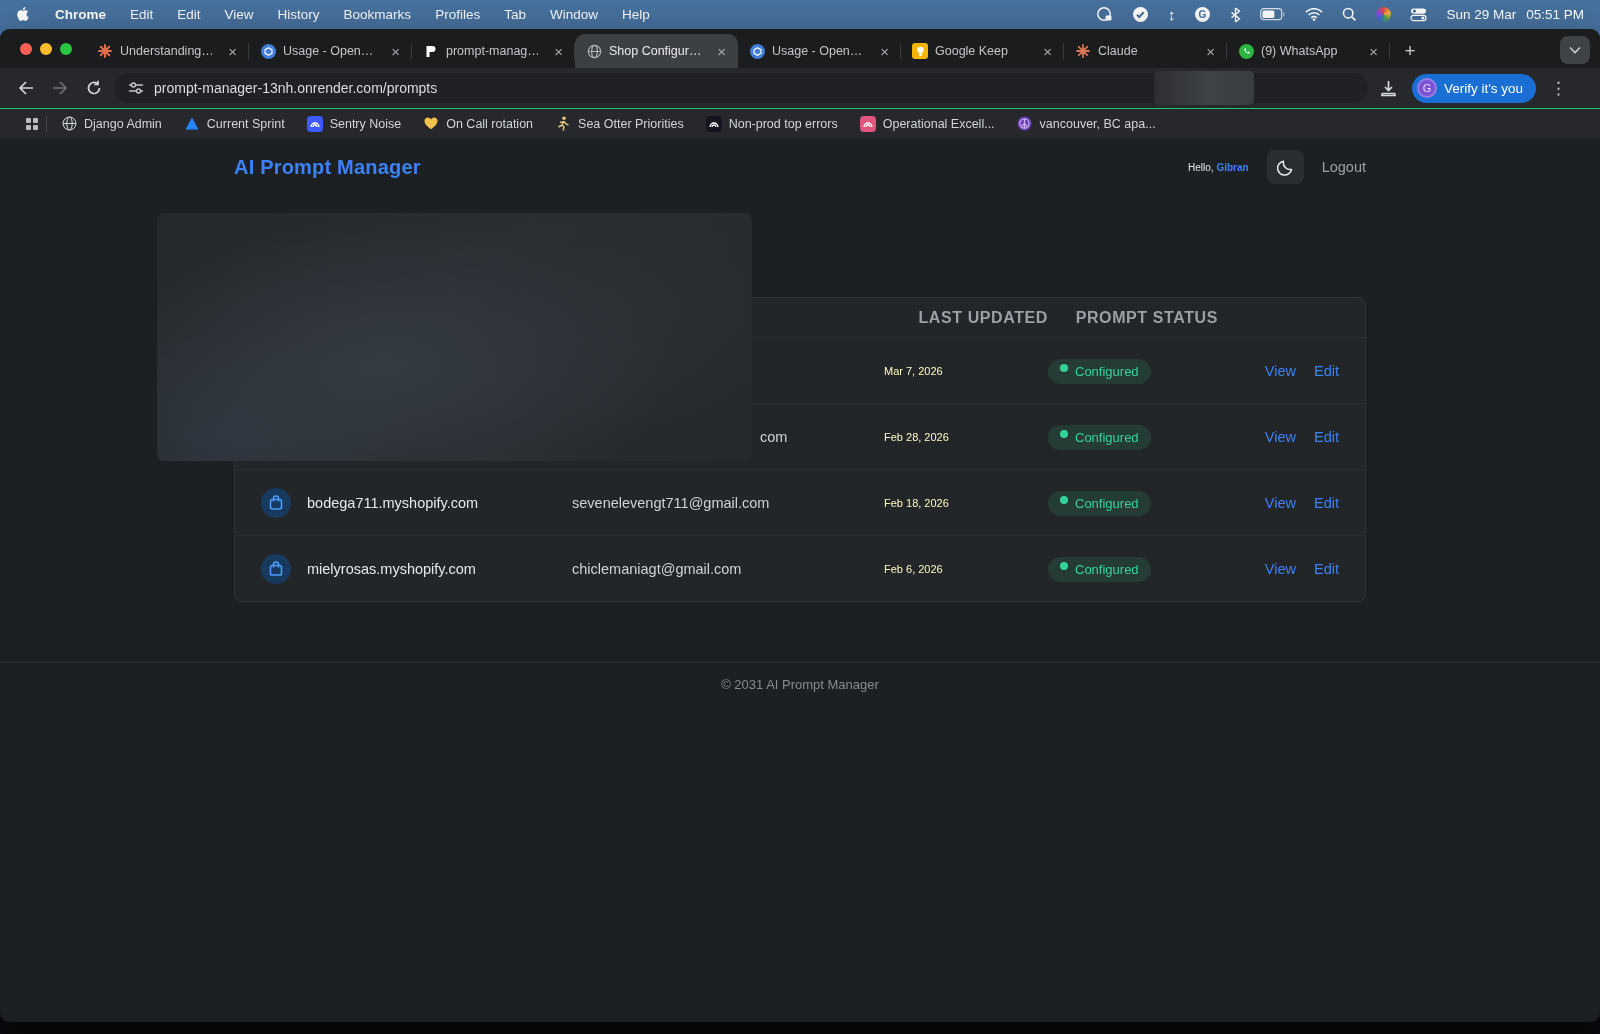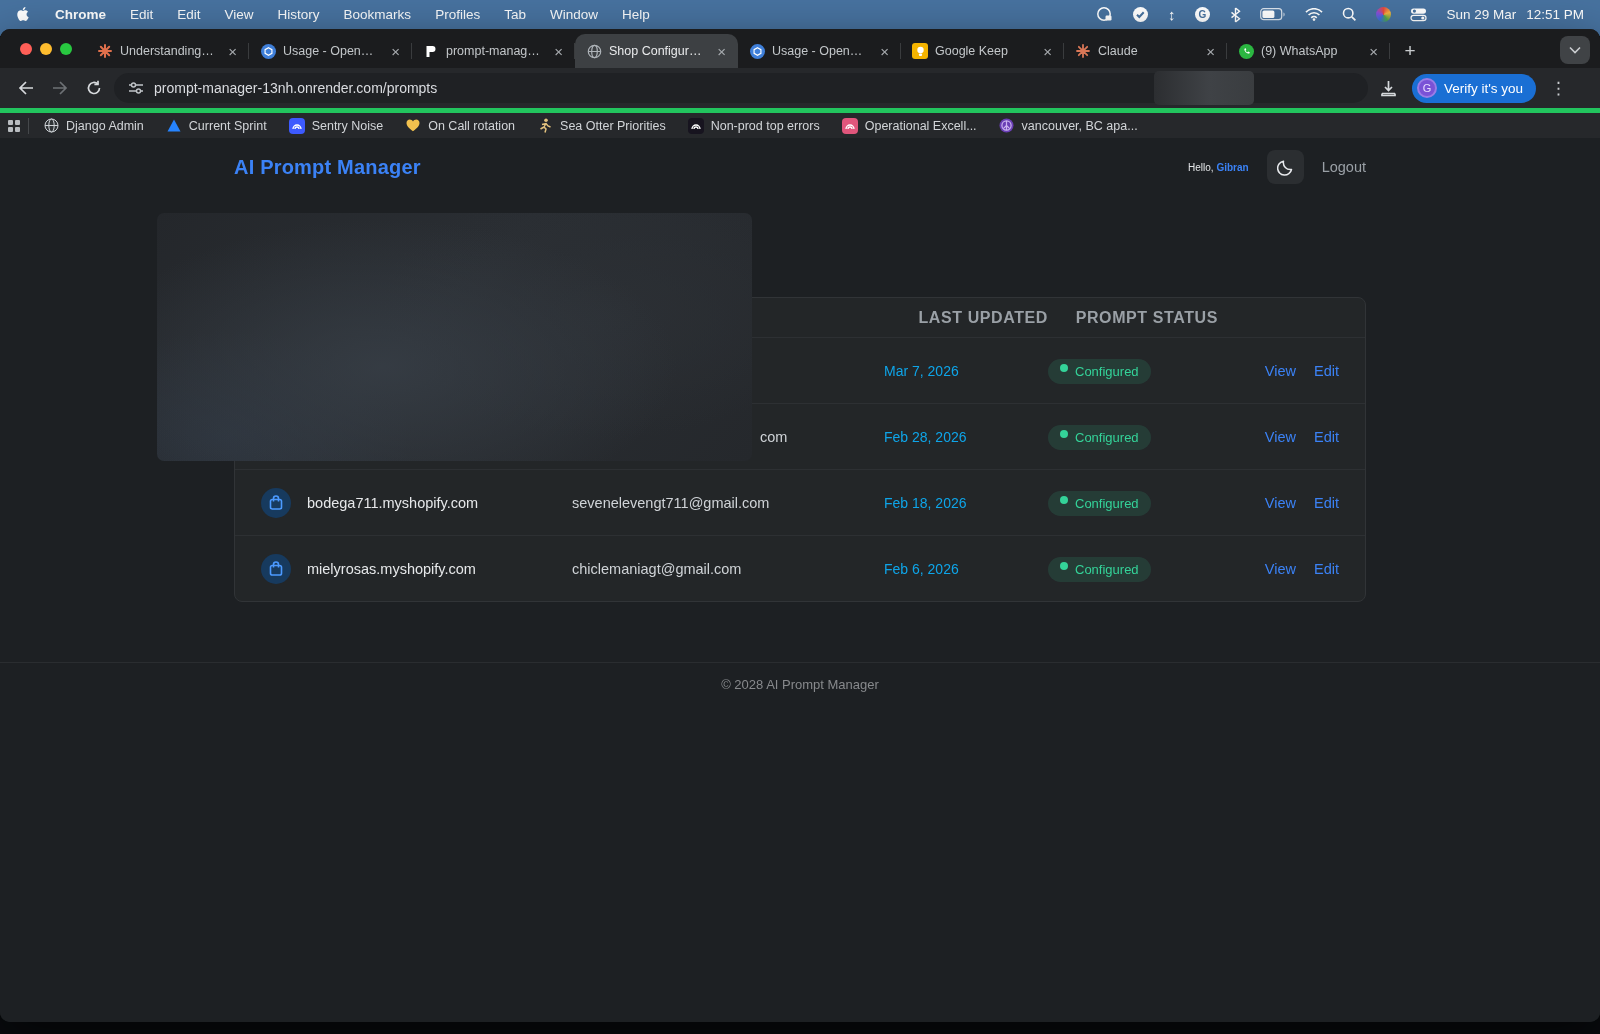--- a/index.html
+++ b/index.html
@@ -48,22 +48,22 @@
   .omnibox{height:30px;background:#1f2124;border-radius:15px;display:flex;align-items:center;
     padding:0 14px;gap:10px;width:1254px;color:#dadce0;font-size:14px;position:relative;}
   .redact-box{position:absolute;left:1040px;top:-2px;width:100px;height:34px;border-radius:5px;
     background:linear-gradient(90deg,#2c2e31,#3f4246 55%,#3a3d40);}
   .verify{height:29px;border-radius:15px;background:#1a6fd4;color:#fff;font-size:13.5px;
     display:flex;align-items:center;gap:7px;padding:0 13px 0 5px;margin:0 4px;white-space:nowrap;}
   .verify .av{width:20px;height:20px;border-radius:50%;background:#7a52d6;color:#e7dcff;font-size:11px;
     display:flex;align-items:center;justify-content:center;border:2px solid #9a7ce6;}
   .dots{color:#c9cccf;font-size:17px;padding:0 4px;}
   
-  .bookmarks{height:30px;background:#26282b;display:flex;align-items:center;padding:0 8px;gap:22px;
-    font-size:12.5px;color:#d2d5d8;flex-shrink:0;border-top:5px solid #22c55e;}
+  .bookmarks{height:30px;background:#26282b;display:flex;align-items:center;padding:0 26px;gap:22px;
+    font-size:12.5px;color:#d2d5d8;flex-shrink:0;border-top:1px solid #22c55e;}
   .bm{display:flex;align-items:center;gap:7px;white-space:nowrap;}
   .bm-ic{width:16px;height:16px;display:inline-flex;align-items:center;justify-content:center;border-radius:4px;flex-shrink:0;}
   .grid-ic{display:grid;grid-template-columns:5px 5px;grid-template-rows:5px 5px;gap:2px;margin-right:-6px;}
   .grid-ic span{background:#b9bdc1;border-radius:1px;}
   .bm-divider{width:1px;height:16px;background:#45484b;margin:0 -8px;}
   
   .page{flex:1;background:#1d2023;display:flex;flex-direction:column;position:relative;}
   .pagewrap{width:1132px;margin:0 auto;}
   .page-header{height:58px;display:flex;align-items:center;justify-content:space-between;}
   .brand{color:#3b82f6;font-size:20px;font-weight:bold;letter-spacing:.2px;}
@@ -73,21 +73,21 @@
   .moonbtn{width:37px;height:34px;border-radius:8px;background:#2b2e31;display:flex;align-items:center;justify-content:center;}
   .logout{color:#9aa0a6;font-size:14.5px;}
   
   .card{margin-top:101px;background:#232628;border:1px solid #313437;border-radius:8px;overflow:hidden;}
   .trow{display:grid;grid-template-columns:311px 312px 164px 170px 1fr;align-items:center;
     padding:0 26px;height:66px;border-top:1px solid #2d3033;}
   .thead{height:39px;border-top:none;color:#9aa0a6;font-size:16px;font-weight:bold;letter-spacing:.6px;text-align:right;}
   .cell-domain{display:flex;align-items:center;gap:16px;color:#e6e8ea;font-size:14.5px;}
   .shopic{width:30px;height:30px;border-radius:50%;background:#173a5e;display:flex;align-items:center;justify-content:center;flex-shrink:0;}
   .cell-email{color:#cfd3d7;font-size:14.5px;}
-  .cell-date{color:#0ea5e9;font-size:14px;}
+  .cell-date{color:#fef9c3;font-size:11px;}
   .badge{display:inline-flex;gap:7px;background:rgba(52,211,153,.13);
     color:#34d399;font-size:13px;padding:5px 12px;border-radius:999px;}
   .badge i{width:8px;height:8px;border-radius:50%;background:#34d399;}
   .cell-actions{display:flex;justify-content:flex-end;gap:18px;}
   .lnk{color:#3b82f6;font-size:14.5px;font-weight:500;}
   .email-tail{margin-left:188px;}
   
   .footer{margin-top:60px;border-top:1px solid #2a2d30;padding:14px 0 18px;text-align:center;
     color:#87898c;font-size:13px;}
   
@@ -168,21 +168,21 @@
     <span class="mb-ic">
       <svg width="17" height="15" viewBox="0 0 17 15">
           <rect x="1" y="1.5" width="15" height="5.2" rx="2.6" fill="#fff"></rect>
           <rect x="1" y="8.4" width="15" height="5.2" rx="2.6" fill="none" stroke="#fff" stroke-width="1.2"></rect>
           <circle cx="4.4" cy="4.1" r="1.6" fill="#47729f"></circle>
           <circle cx="12.8" cy="11" r="1.6" fill="#fff"></circle>
         </svg>
     </span>
     <span class="clock">
       <span>Sun 29 Mar</span>
-        <span>12:51 PM</span>
+        <span>05:51 PM</span>
     </span>
   </div>
 </div>
 
 <div class="window">
 
   <div class="tabstrip">
     <div class="lights">
       <span class="light r"></span>
       <span class="light y"></span>
@@ -523,17 +523,17 @@
                 <span>Configured</span>
               </span></span>
           <span class="cell-actions">
             <span class="lnk">View</span>
             <span class="lnk">Edit</span>
           </span>
         </div>
       </div>
     </div>
 
-    <div class="footer">© 2028 AI Prompt Manager</div>
+    <div class="footer">© 2031 AI Prompt Manager</div>
   </div>
 </div>
 
 <div class="blur-overlay"></div>
 
 </body></html>

